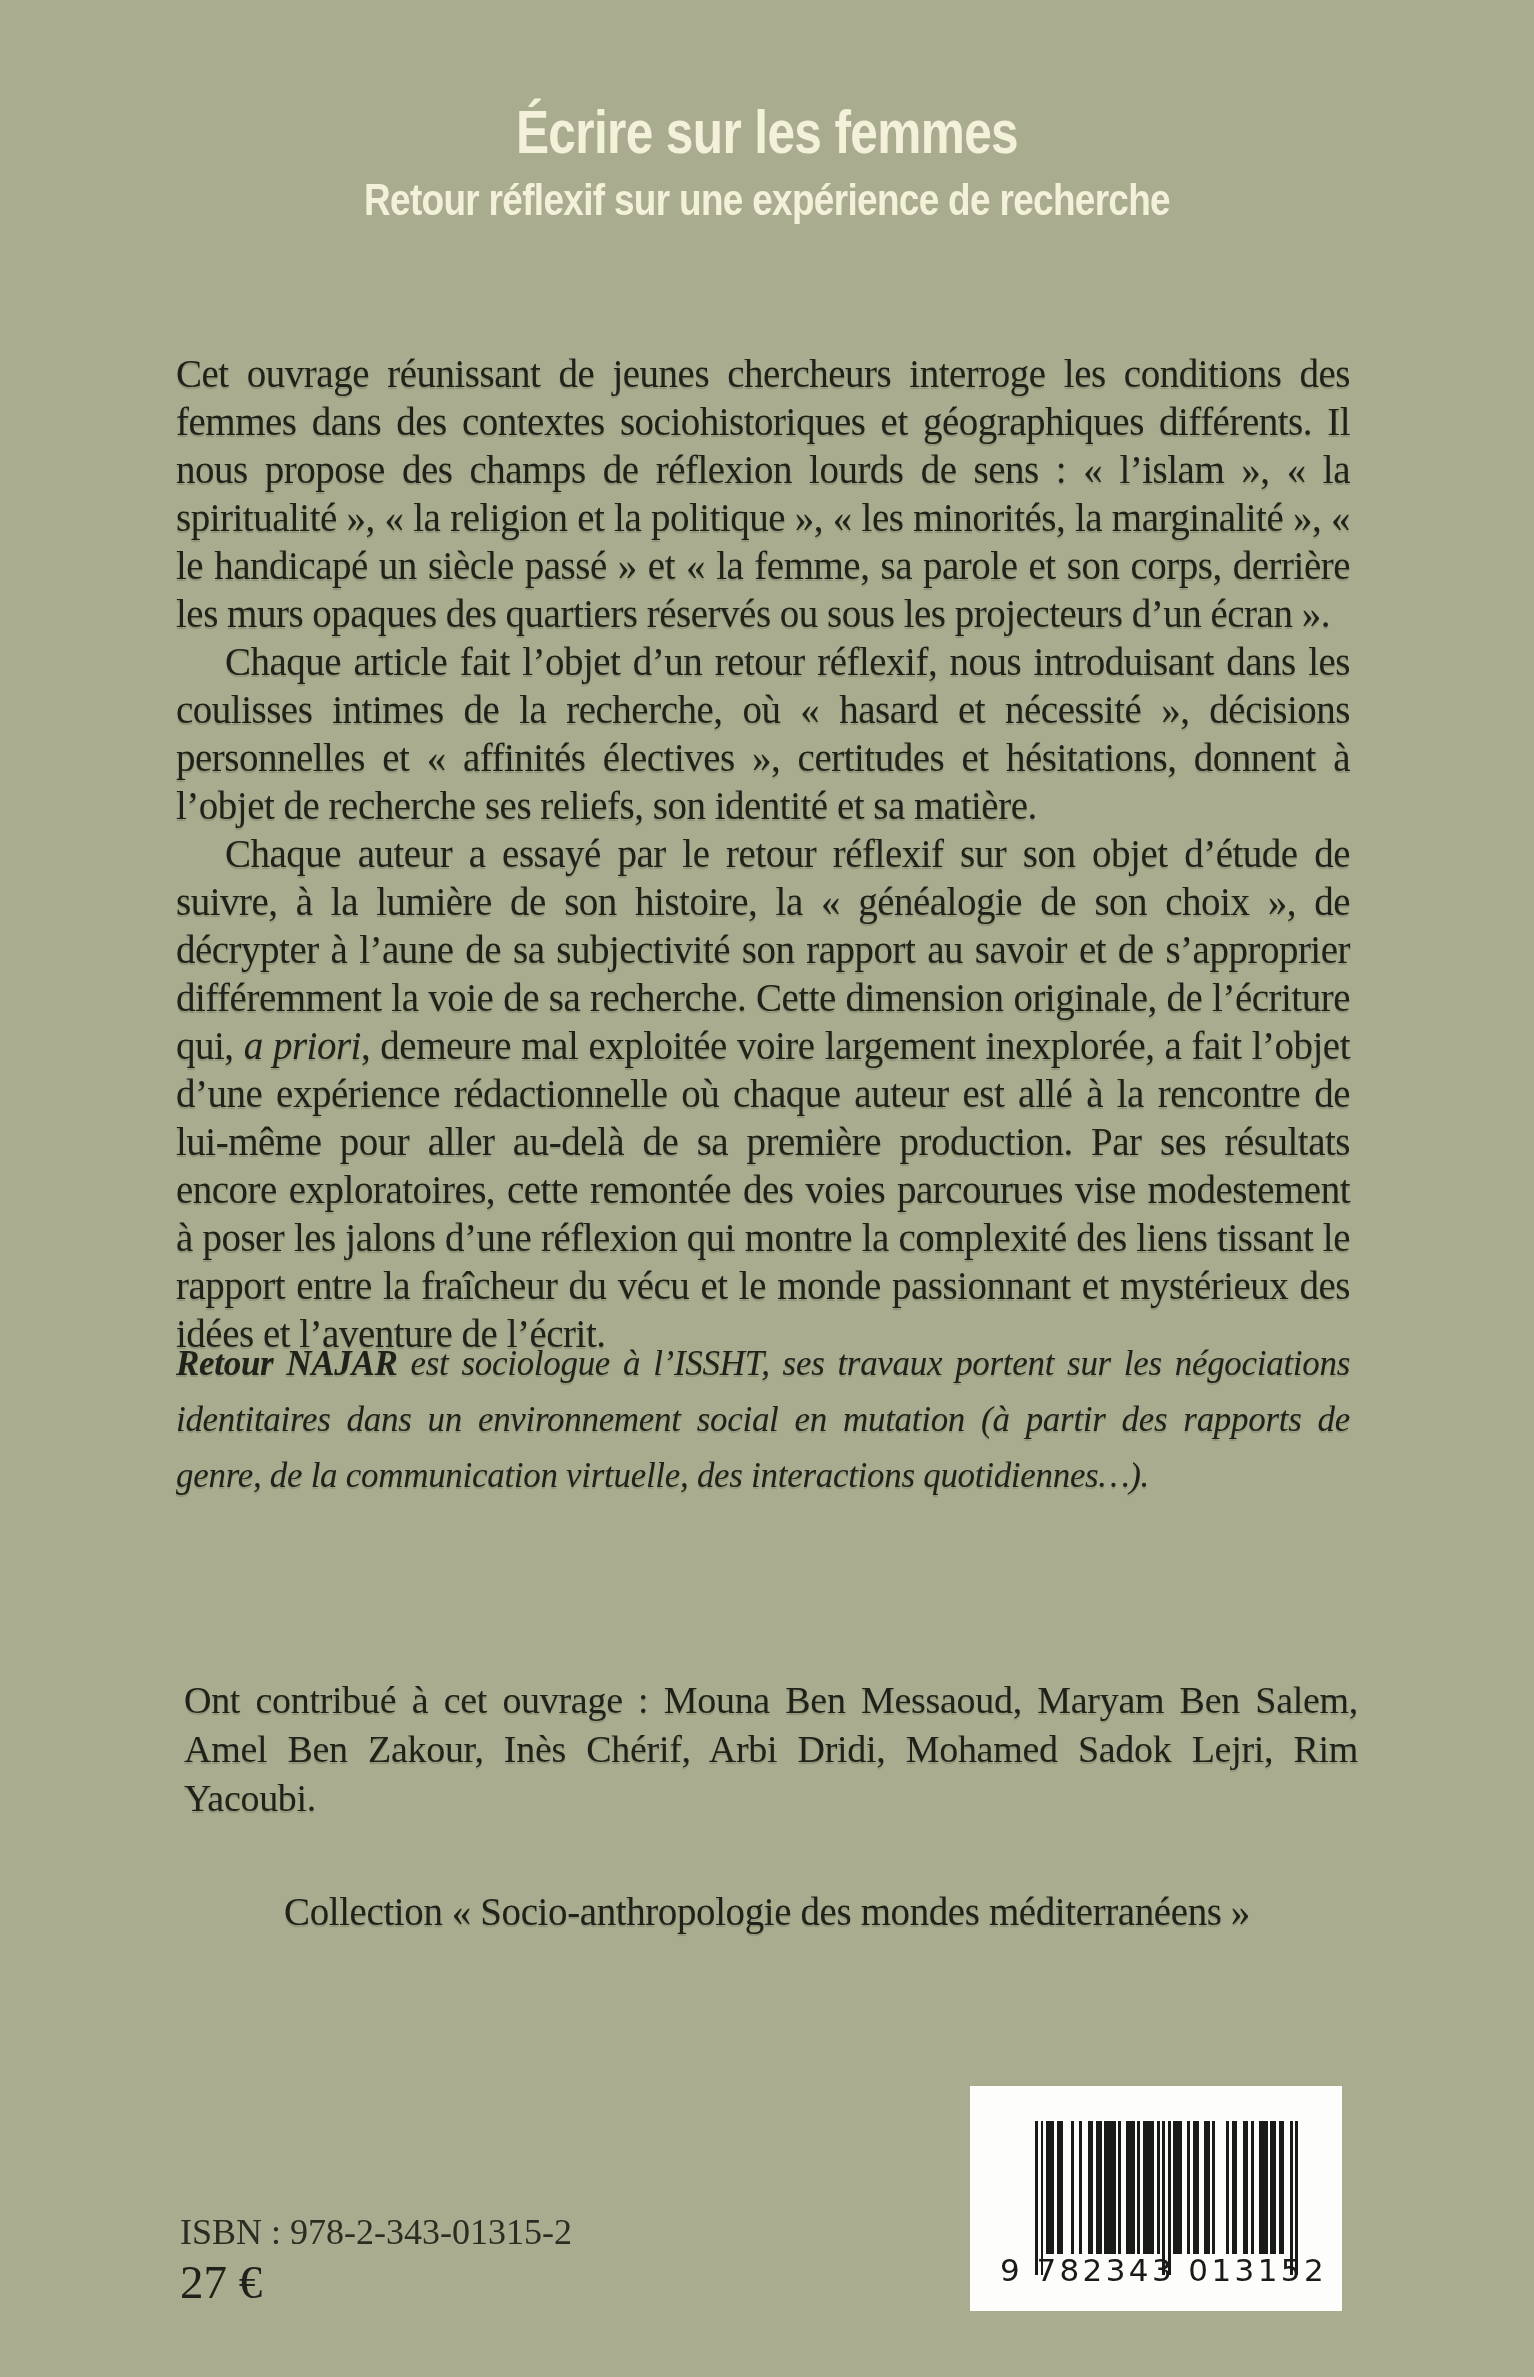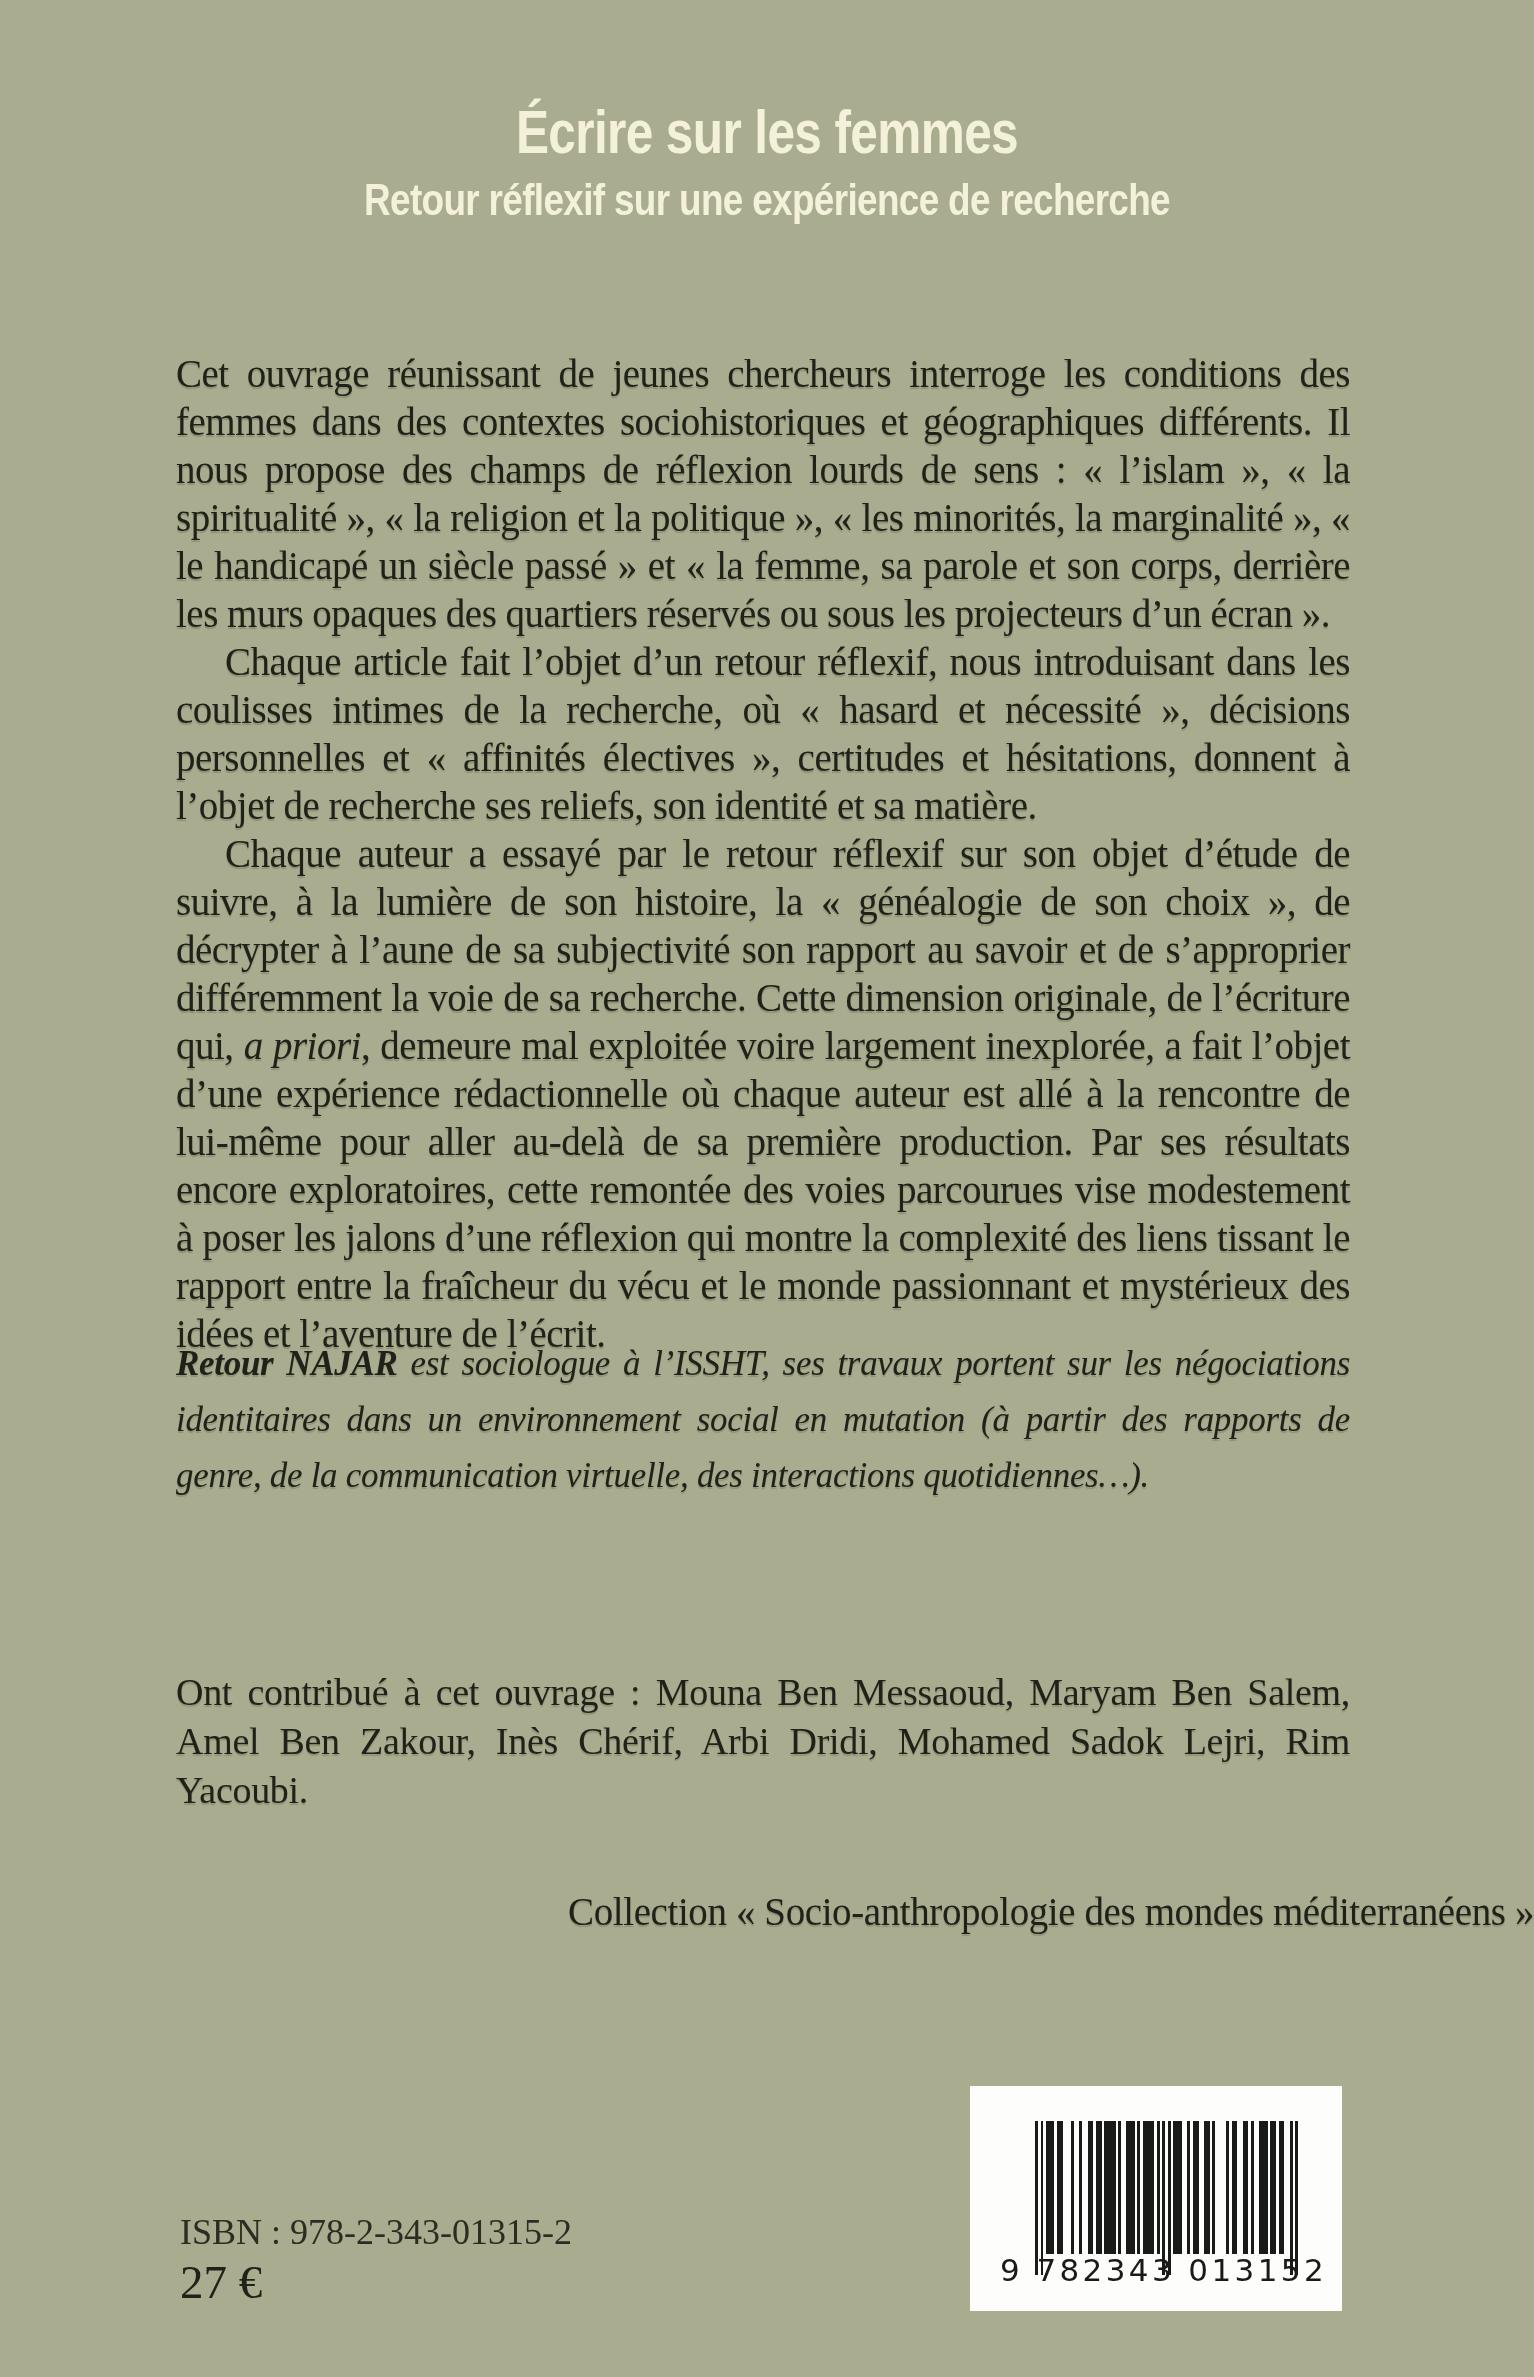--- a/index.html
+++ b/index.html
@@ -44,31 +44,31 @@
     font-style:italic;
     font-size:35px;line-height:56px;letter-spacing:-0.3px;
     text-align:justify;
     text-shadow:0 1.7px 0.8px rgba(45,50,28,.2);
   }
   .bios p{margin:0 0 37px 0;}
   .bios b{font-weight:bold;}
 
   
   .contributors{
-    position:absolute;left:176px;top:1668px;width:1174px;margin:0;
+    position:absolute;left:176px;top:1668px;width:1174px;margin:8px;
     color:var(--ink,#20221a);
     font-size:38px;line-height:49px;letter-spacing:-0.3px;
     text-align:justify;
     text-shadow:0 1.7px 0.8px rgba(45,50,28,.2);
   }
 
   
   .collection{
     position:absolute;left:0;top:1889px;width:100%;margin:0;
-    text-align:right;
+    text-align:center;
     color:var(--ink,#20221a);
     font-size:39px;line-height:1.2;letter-spacing:-0.4px;
     text-shadow:0 1.7px 0.8px rgba(45,50,28,.2);
   }
 
   
   .isbn{
     position:absolute;left:180px;top:2211px;margin:0;
     color:#2b2d23;font-size:36px;letter-spacing:0;
   }

